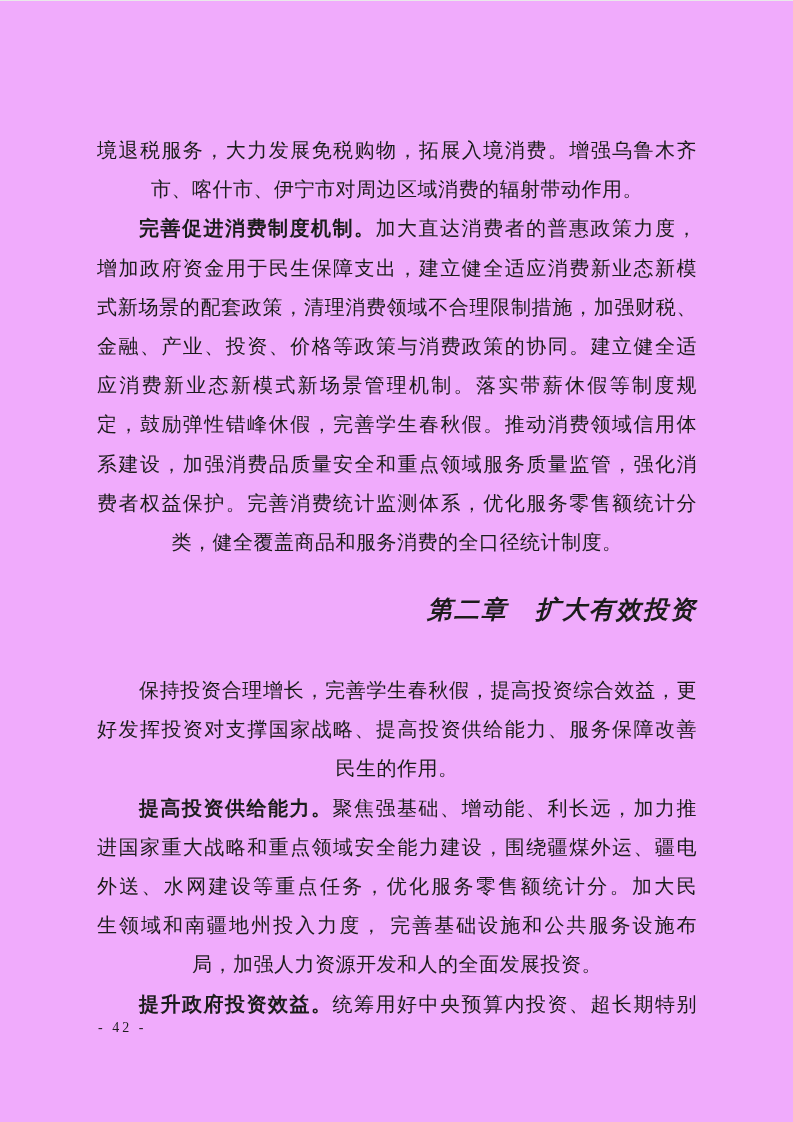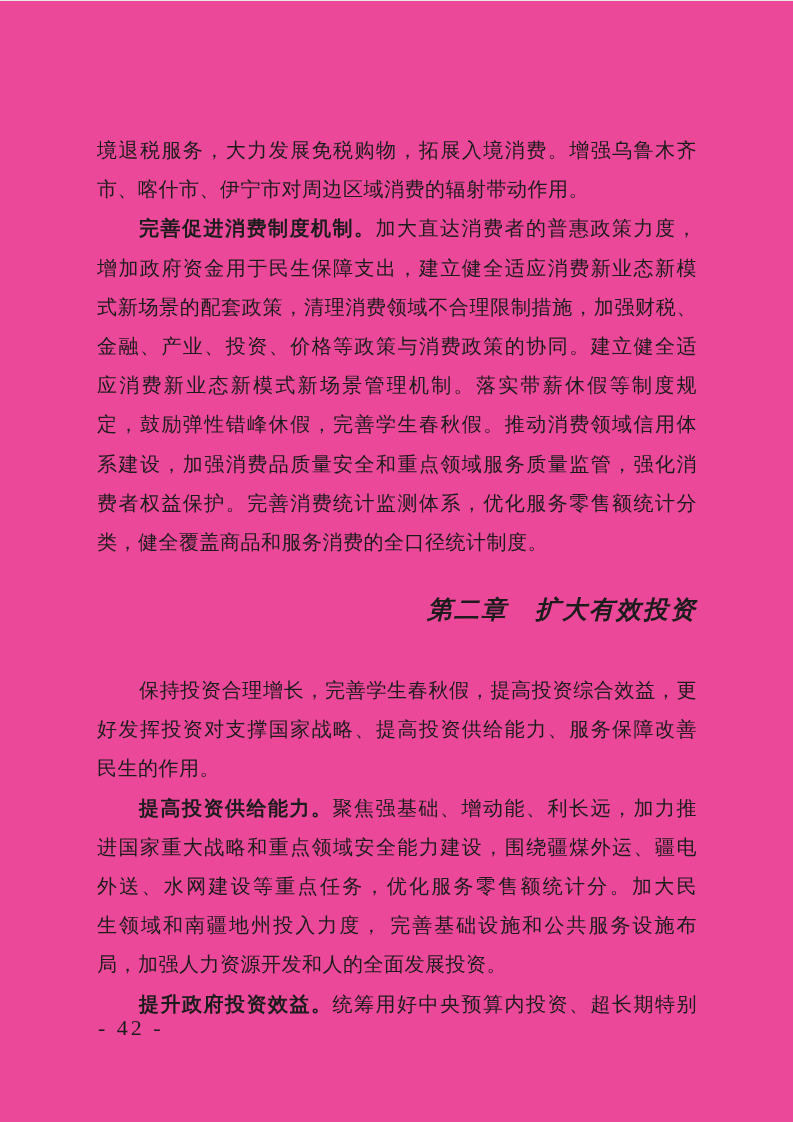--- a/index.html
+++ b/index.html
@@ -4,21 +4,21 @@
 <style>
   html, body {
     margin: 0;
     padding: 0;
     background: #ffffff;
   }
   .page {
     position: relative;
     width: 793px;
     height: 1122px;
-    background: #ec4899;
+    background: #f0abfc;
     border-top: 1px solid #e9e9e9;
     overflow: hidden;
     font-family: "Liberation Serif", "DejaVu Serif", serif;
     color: #1c1c1c;
   }
   .textblock {
     position: absolute;
     left: 97px;
     width: 600px;
     font-size: 20px;
@@ -31,21 +31,21 @@
     text-align: justify;
     text-align-last: justify;
     text-justify: inter-character;
     width: 600px;
   }
   .jline.indent {
     margin-left: 42px;
     width: 558px;
   }
   .line {
-    text-align: left;
+    text-align: center;
     width: 600px;
   }
   .lead {
     font-weight: 700;
     font-family: "Liberation Sans", "DejaVu Sans", sans-serif;
   }
   .chapter-heading {
     position: absolute;
     left: 97px;
     top: 589px;
@@ -55,21 +55,21 @@
     line-height: 40px;
     font-style: italic;
     font-weight: 600;
     letter-spacing: 2px;
     color: #1c1c1c;
   }
   .page-number {
     position: absolute;
     left: 98px;
     top: 1013px;
-    font-size: 22px;
+    font-size: 14px;
     line-height: 28px;
     letter-spacing: 3px;
     color: #1c1c1c;
     font-family: Liberation Serif, serif;
   }
 </style>
 </head>
 <body>
 
 <div class="page">

